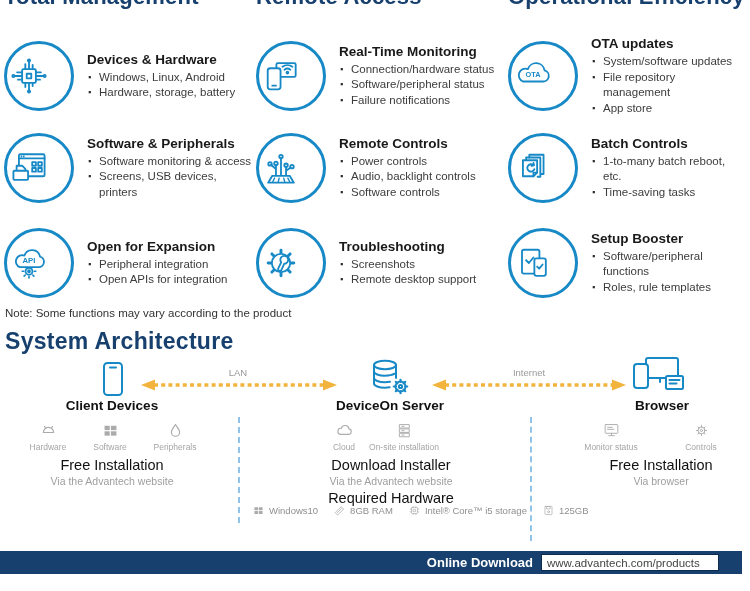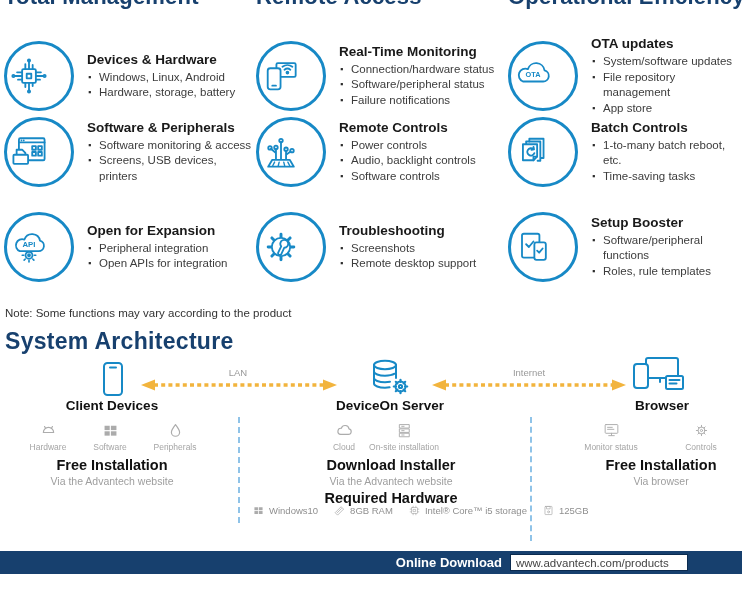--- a/index.html
+++ b/index.html
@@ -3,41 +3,41 @@
 <meta charset="utf-8">
 <style>
 *{box-sizing:border-box;margin:0;padding:0}
 html,body{width:750px;height:591px;background:#fff;font-family:"Liberation Sans",sans-serif;position:relative;overflow:hidden}
 svg.line{stroke:var(--blue);fill:none;stroke-width:2;stroke-linecap:round;stroke-linejoin:round}
 svg.line text{stroke:none;fill:var(--blue);font-weight:bold;text-anchor:middle;font-family:"Liberation Sans",sans-serif}
 svg.gline{stroke:#ACACAC;fill:none;stroke-width:1.5;stroke-linecap:round;stroke-linejoin:round}
 .features{position:absolute;top:0;left:4px;display:grid;grid-template-columns:252px 252px 234px}
 .colhead{height:10px;overflow:hidden;width:245px}
 .colhead span{display:block;font-size:22px;line-height:24px;font-weight:bold;color:var(--navy);margin-top:-15px;white-space:nowrap;letter-spacing:.2px}
-.fitem{display:flex;align-items:center;height:76px;}
+.fitem{display:flex;align-items:center;height:76px;margin-top:16px}
 .fitem.r1{margin-top:28px}
 .fitem.r3{margin-top:19px}
 .circ{width:70px;height:70px;border:3px solid var(--blue);border-radius:50%;display:flex;align-items:center;justify-content:flex-start;flex-shrink:0;background:#fff}
 .ftext{margin-left:13px;width:170px}
 .ftitle{font-size:13.5px;font-weight:bold;color:#191919;margin-bottom:3px}
 .fb{position:relative;padding-left:12px;font-size:11.5px;color:#3c3c3c;line-height:15.5px}
 .fb::before{content:"▪";position:absolute;left:1px;top:0;font-size:9px;color:#2b2b2b}
 .note{position:absolute;top:307px;left:5px;font-size:11.5px;color:#333}
 .archtitle{position:absolute;top:328px;left:5px;font-size:23px;font-weight:bold;color:var(--navy);letter-spacing:.3px}
 .nodelabel{position:absolute;font-size:13.5px;font-weight:bold;color:#111;text-align:center}
 .linklabel{position:absolute;font-size:9.5px;color:#999;text-align:center}
 .arrow{position:absolute}
 .tag{position:absolute;display:flex;flex-direction:column;align-items:center;gap:2px}
 .tag .lbl{font-size:8.5px;color:#A5A5A5;white-space:nowrap}
 .vdash{position:absolute;width:0;border-left:2px dashed #8FC3E8}
-.insttitle{position:absolute;font-size:14.5px;font-weight:bold;color:#111;text-align:center}
+.insttitle{position:absolute;font-size:14.5px;font-weight:normal;color:#111;text-align:center}
 .instsub{position:absolute;font-size:10.5px;color:#9E9E9E;text-align:center}
 .hwrow{position:absolute;display:flex;align-items:center;gap:15px}
 .hwitem{display:flex;align-items:center;gap:4px;font-size:9.5px;color:#8F8F8F;white-space:nowrap}
-.footer{position:absolute;left:0;top:551px;width:742px;height:23px;background:var(--navy);display:flex;align-items:center;justify-content:flex-end;padding-right:54px;gap:8px}
+.footer{position:absolute;left:0;top:551px;width:742px;height:23px;background:var(--navy);display:flex;align-items:center;justify-content:flex-end;padding-right:23px;gap:8px}
 .flabel{color:#fff;font-weight:bold;font-size:13px;white-space:nowrap}
 .footer input{width:178px;height:17px;border:1px solid #0B2B4F;font-size:11.5px;color:#444;padding:0 5px;font-family:inherit;background:#fff}
 </style>
 </head>
 <body>
 
 <div class="features">
 
   <div>
     <div class="colhead">

